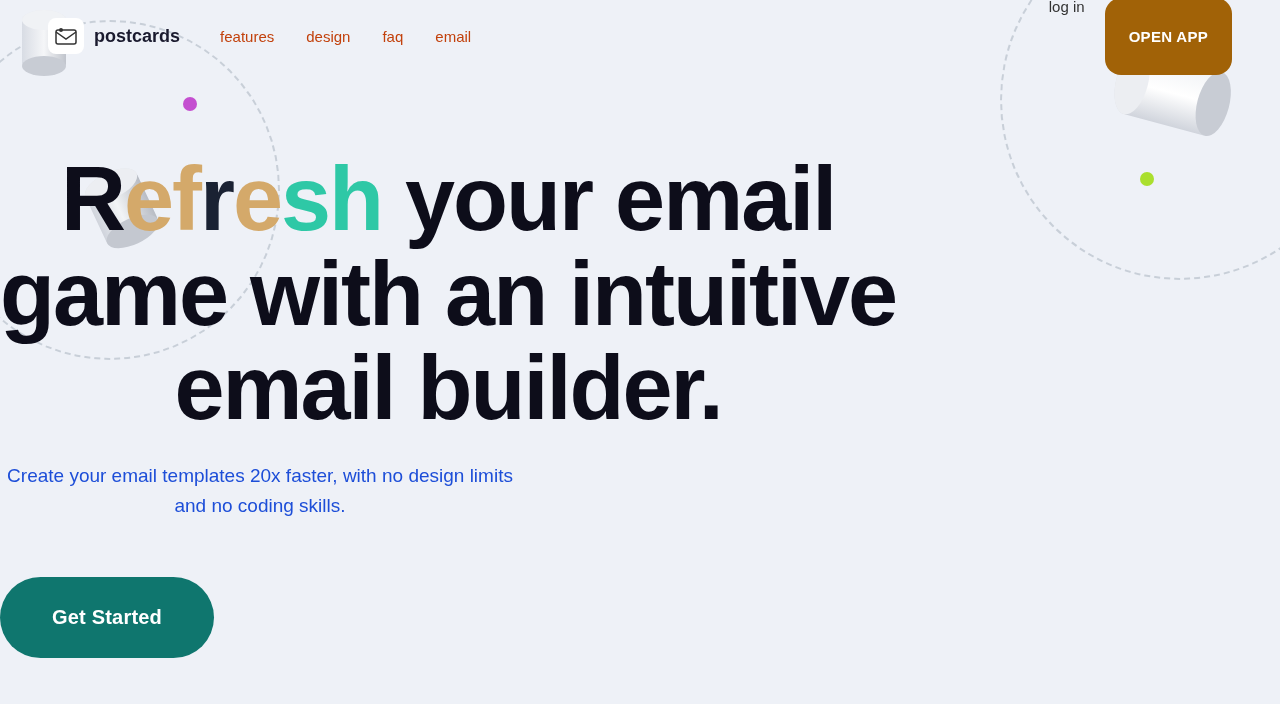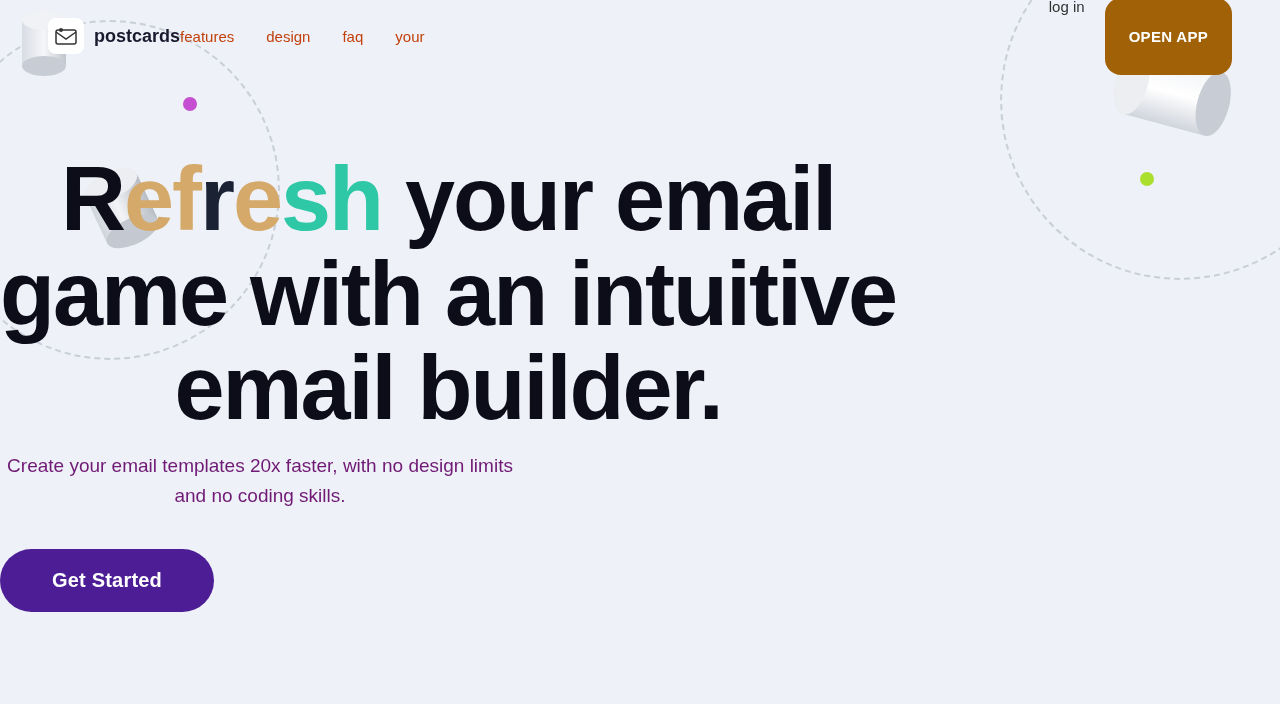--- a/index.html
+++ b/index.html
@@ -20,20 +20,21 @@
       justify-content: space-between;
       padding: 0 48px;
       height: 72px;
       position: relative;
       z-index: 10;
     }
 
     .nav-left {
       display: flex;
       align-items: center;
+      gap: 40px;
     }
 
     .logo-wrapper {
       display: flex;
       align-items: center;
       gap: 10px;
     }
 
     .logo-icon {
       width: 36px;
@@ -167,35 +168,35 @@
     .refresh-word {
       display: inline;
     }
 
     .r-plain { color: #0d0d1a; }
     .r-tan { color: #d4a96a; }
     .r-dark { color: #1a2233; }
     .r-teal { color: #2ec8a6; }
 
     .hero-sub {
-      margin-top: 15px;
+      margin-top: 25px;
       font-size: 19px;
-      color: #701a75;
+      color: #1d4ed8;
       font-weight: 400;
       line-height: 1.6;
       max-width: 520px;
     }
 
     .cta-btn {
-      margin-top: 38px;
-      background: #4c1d95;
+      margin-top: 56px;
+      background: #0f766e;
       color: #fff;
       border: none;
       border-radius: 50px;
-      padding: 20px 52px;
+      padding: 29px 52px;
       font-size: 20px;
       font-weight: 700;
       cursor: pointer;
       letter-spacing: 0.2px;
     }
 
     
     .cyl-shape {
       position: absolute;
     }
@@ -269,21 +270,21 @@
           <path d="M1 7l10 7 10-7" stroke="#333" stroke-width="1.5" fill="none"></path>
           <circle cx="6" cy="5" r="2" fill="#333"></circle>
         </svg>
       </div>
       <span class="logo-text">postcards</span>
     </div>
     <div class="nav-links">
       <a class="nav-link" href="#">features</a>
       <a class="nav-link" href="#">design</a>
       <a class="nav-link" href="#">faq</a>
-      <a class="nav-link" href="#">your</a>
+      <a class="nav-link" href="#">email</a>
     </div>
   </div>
   <div class="nav-right">
     <a class="login-link" href="#">log in</a>
     <button class="open-app-btn">OPEN APP</button>
   </div>
 </nav>
 
 <section class="hero">
   <h1 class="hero-heading">

